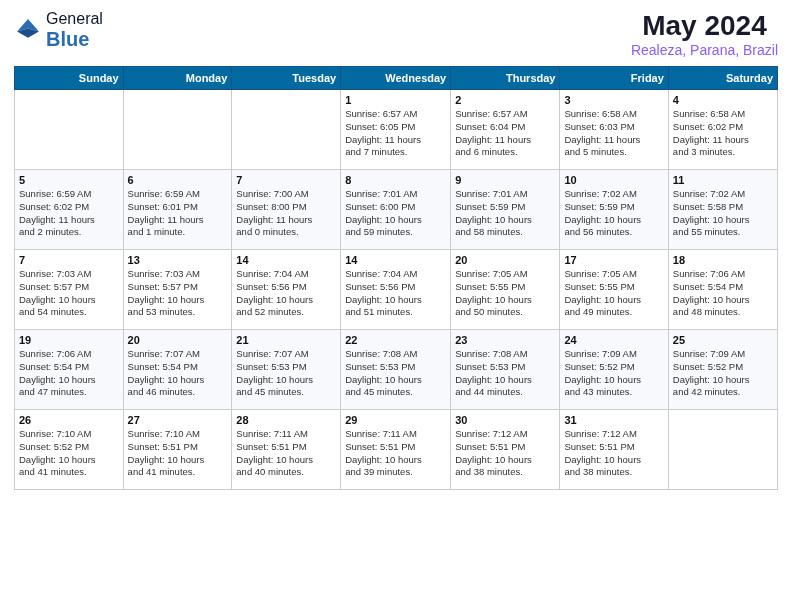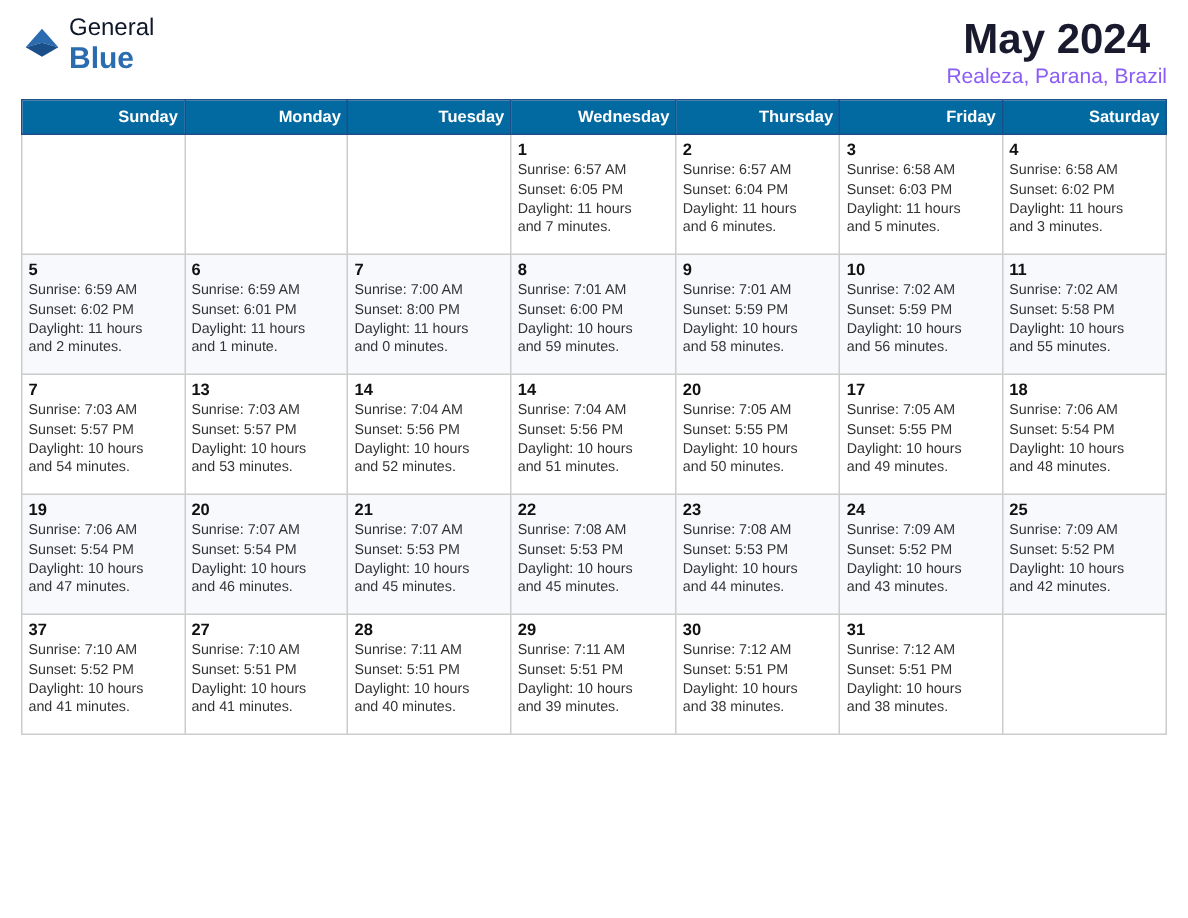--- a/index.html
+++ b/index.html
@@ -298,21 +298,21 @@
           <td>
             <div class="day-number">25</div>
             <div class="day-info" style="white-space: pre-line;">Sunrise: 7:09 AM
 Sunset: 5:52 PM
 Daylight: 10 hours
 and 42 minutes.</div>
           </td>
         </tr>
         <tr>
           <td>
-            <div class="day-number">37</div>
+            <div class="day-number">26</div>
             <div class="day-info" style="white-space: pre-line;">Sunrise: 7:10 AM
 Sunset: 5:52 PM
 Daylight: 10 hours
 and 41 minutes.</div>
           </td>
           <td>
             <div class="day-number">27</div>
             <div class="day-info" style="white-space: pre-line;">Sunrise: 7:10 AM
 Sunset: 5:51 PM
 Daylight: 10 hours

